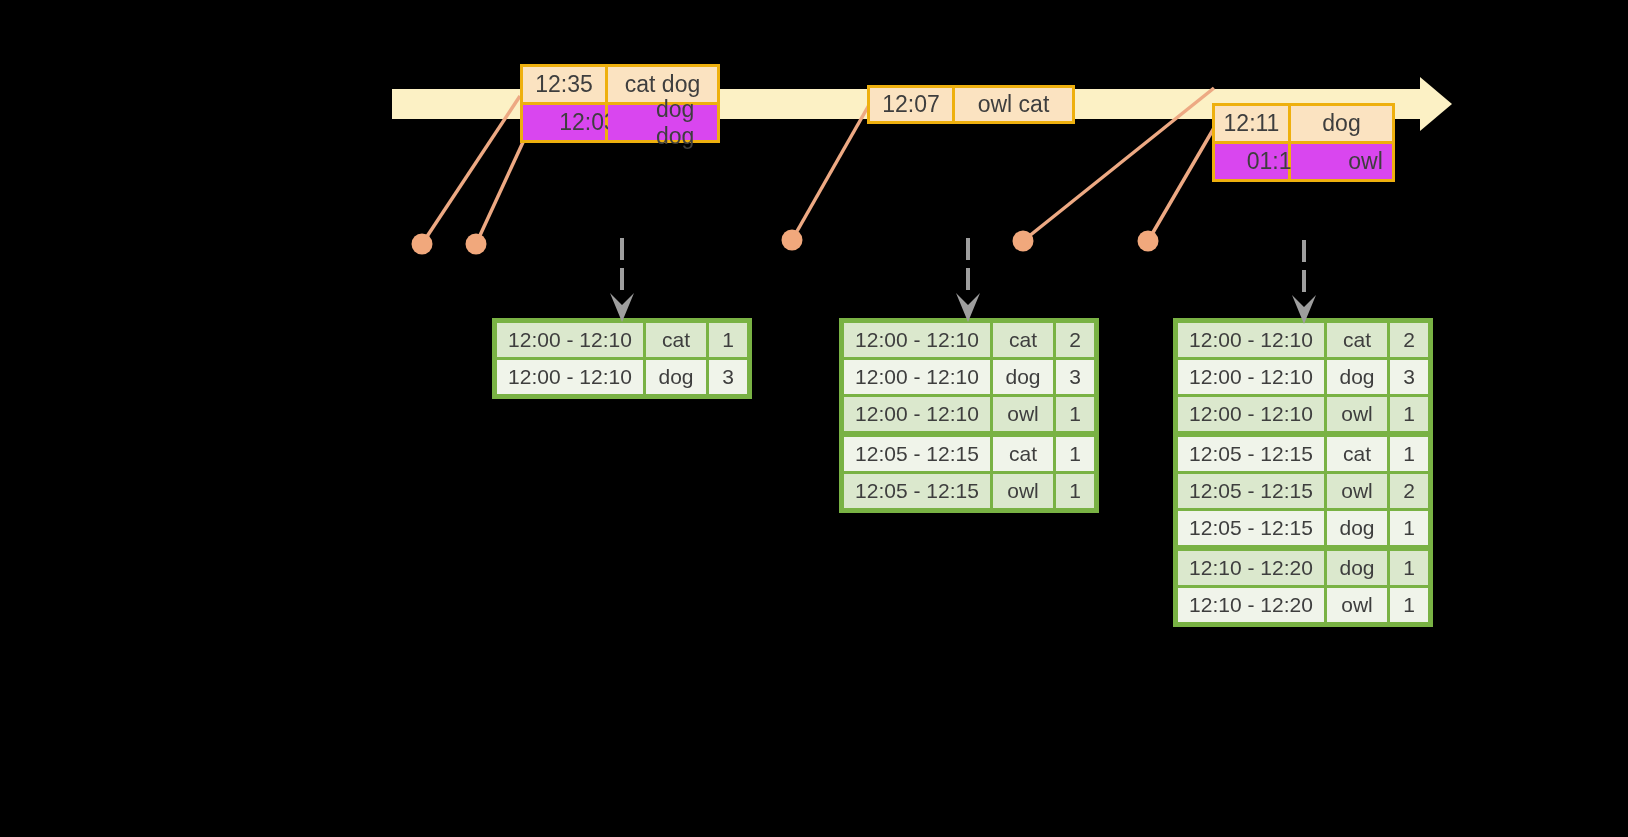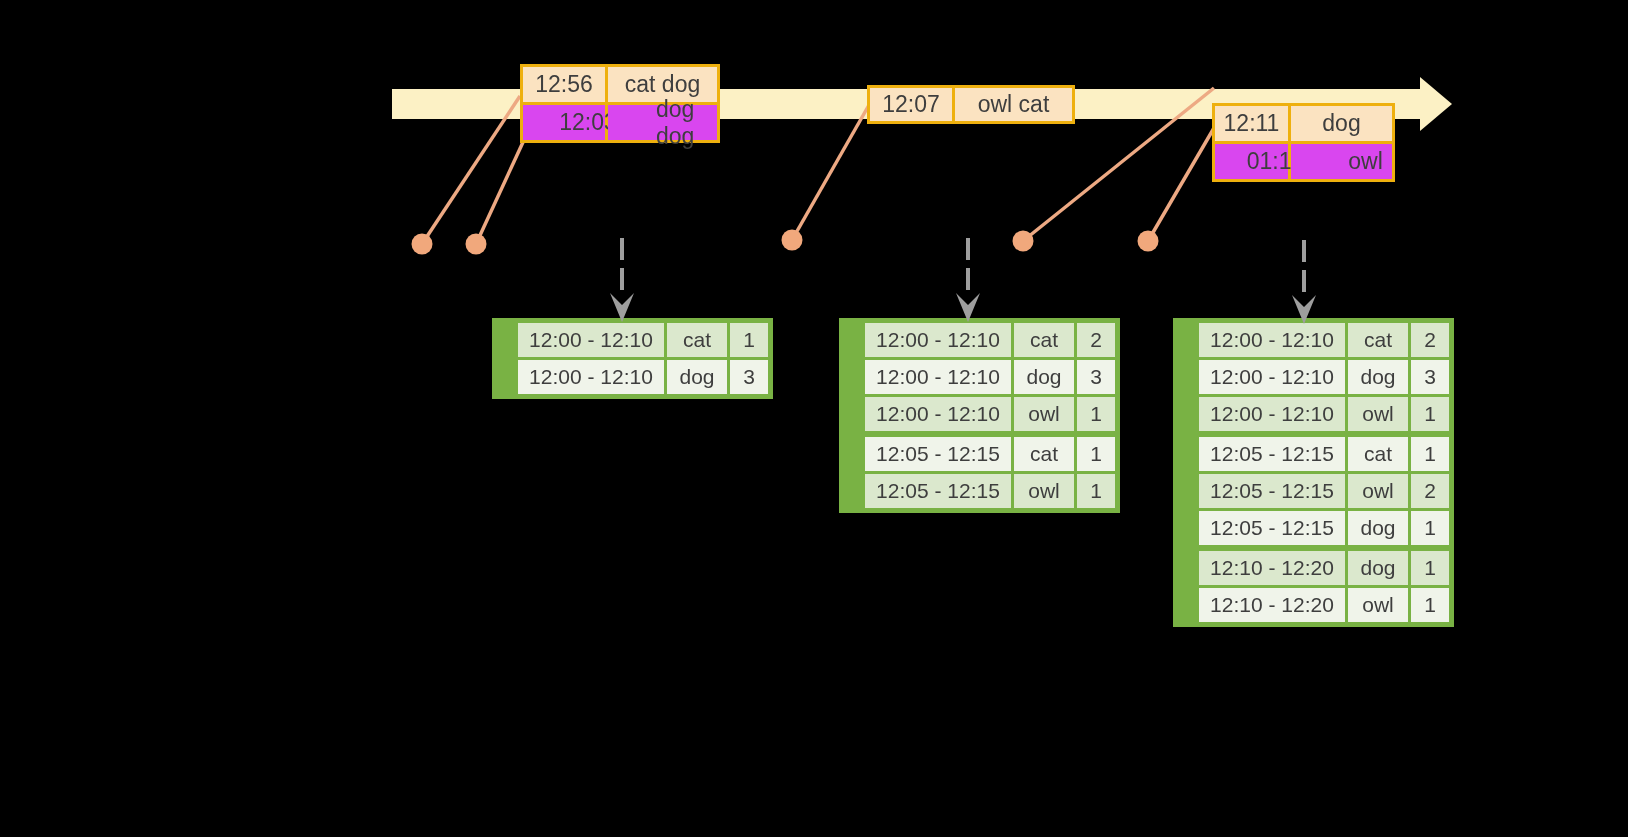--- a/index.html
+++ b/index.html
@@ -19,21 +19,21 @@
          font-size:23px;color:#3e3e3e;}
   .er-dark{background:#fbe3c1;}
   .er-light{background:#d946ef;padding-left:48px;}
 
   
   .rtable{position:absolute;z-index:1;background:#79b244;padding:5px;
           display:flex;flex-direction:column;gap:6px;}
   .rt1{left:492px;top:318px;}
   .rt2{left:839px;top:318px;}
   .rt3{left:1173px;top:318px;}
-  .rgroup{display:grid;grid-template-columns:146px 60px 38px;gap:3px;margin-left:21px;}
+  .rgroup{display:grid;grid-template-columns:146px 60px 38px;gap:3px;}
   .rcell{height:34px;display:flex;align-items:center;justify-content:center;
          font-size:21px;color:#3e3e3e;}
   .rr-dark{background:#dbe8cd;}
   .rr-light{background:#f0f4ea;}
 </style>
 </head>
 <body>
 
 <div id="canvas">
 
@@ -48,21 +48,21 @@
     <line x1="1148" y1="241" x2="1214" y2="128" stroke="#eda983" stroke-width="3.5"></line>
 
     <circle cx="422" cy="244" r="10.5" fill="#f1a87c"></circle>
     <circle cx="476" cy="244" r="10.5" fill="#f1a87c"></circle>
     <circle cx="792" cy="240" r="10.5" fill="#f1a87c"></circle>
     <circle cx="1023" cy="241" r="10.5" fill="#f1a87c"></circle>
     <circle cx="1148" cy="241" r="10.5" fill="#f1a87c"></circle>
   </svg>
 
   <div class="etable et1">
-    <div class="ecell er-dark">12:56</div>
+    <div class="ecell er-dark">12:35</div>
     <div class="ecell er-dark">cat dog</div>
     <div class="ecell er-light">12:03</div>
     <div class="ecell er-light">dog dog</div>
   </div>
 
   <div class="etable et2">
     <div class="ecell er-dark">12:07</div>
     <div class="ecell er-dark">owl cat</div>
   </div>
 

